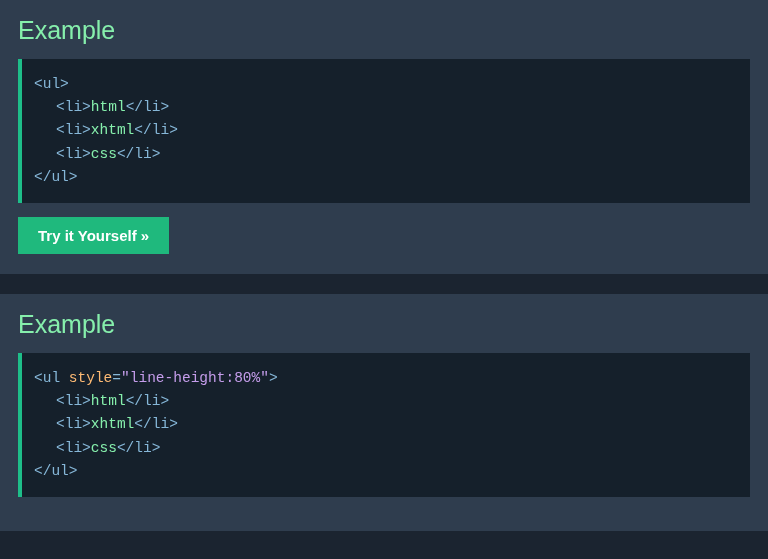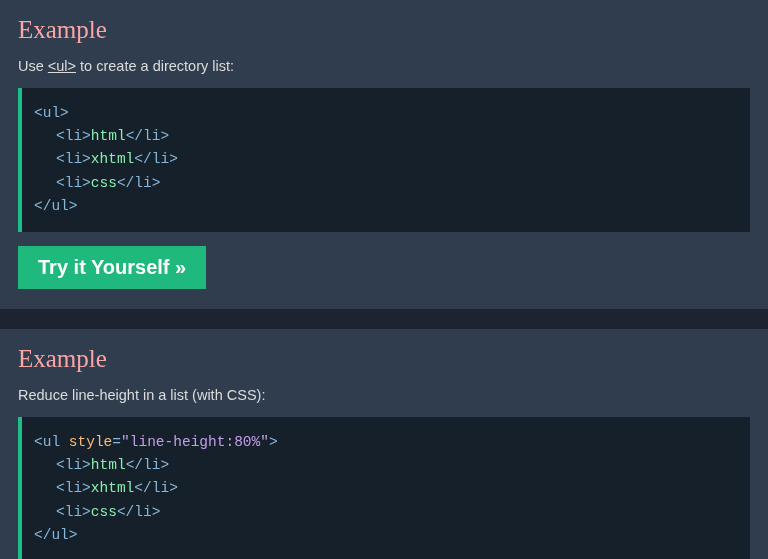--- a/index.html
+++ b/index.html
@@ -11,25 +11,25 @@
   }
   .section {
     background: #2f3d4e;
     padding: 16px 18px 20px 18px;
   }
   .gap {
     height: 20px;
     background: #1b2430;
   }
   h2.example-heading {
-    color: #fca5a5;
+    color: #86efac;
     font-size: 25px;
     font-weight: 400;
     margin-bottom: 14px;
-    font-family: Liberation Serif, serif;
+    font-family: Liberation Sans, sans-serif;
   }
   p.example-desc {
     font-size: 14.5px;
     margin-bottom: 14px;
     color: #dcdcdc;
   }
   .ul-link {
     text-decoration: underline;
     color: #dcdcdc;
   }
@@ -46,53 +46,49 @@
   .tag { color: #86b7d8; }
   .txt { color: #86efac; }
   .attr { color: #fdba74; }
   .val { color: #c59deb; }
   .indent1 { padding-left: 22px; display: block; }
   .line { display: block; }
   .try-btn {
     display: inline-block;
     background: #1fb97d;
     color: #fff;
-    font-size: 20px;
+    font-size: 15px;
     font-weight: 700;
     padding: 10px 20px;
     border: none;
     cursor: pointer;
     font-family: Verdana, sans-serif;
   }
 </style>
 </head>
 <body>
 
 <div class="section">
   <h2 class="example-heading">Example</h2>
-  <p class="example-desc">
-    <span>Use </span><a href="#" class="ul-link">&lt;ul&gt;</a><span> to create a directory list:</span>
-  </p>
 
   <div class="codeblock">
     <span class="line"><span class="tag">&lt;ul&gt;</span></span>
     <span class="indent1"><span class="tag">&lt;li&gt;</span><span class="txt">html</span><span class="tag">&lt;/li&gt;</span></span>
     <span class="indent1"><span class="tag">&lt;li&gt;</span><span class="txt">xhtml</span><span class="tag">&lt;/li&gt;</span></span>
     <span class="indent1"><span class="tag">&lt;li&gt;</span><span class="txt">css</span><span class="tag">&lt;/li&gt;</span></span>
     <span class="line"><span class="tag">&lt;/ul&gt;</span></span>
   </div>
 
   <button class="try-btn">Try it Yourself »</button>
 </div>
 
 <div class="gap"></div>
 
 <div class="section">
   <h2 class="example-heading">Example</h2>
-  <p class="example-desc">Reduce line-height in a list (with CSS):</p>
 
   <div class="codeblock">
     <span class="line">
       <span class="tag">&lt;ul</span><span class="attr"> style</span><span class="tag">=</span><span class="val">"line-height:80%"</span><span class="tag">&gt;</span>
     </span>
     <span class="indent1"><span class="tag">&lt;li&gt;</span><span class="txt">html</span><span class="tag">&lt;/li&gt;</span></span>
     <span class="indent1"><span class="tag">&lt;li&gt;</span><span class="txt">xhtml</span><span class="tag">&lt;/li&gt;</span></span>
     <span class="indent1"><span class="tag">&lt;li&gt;</span><span class="txt">css</span><span class="tag">&lt;/li&gt;</span></span>
     <span class="line"><span class="tag">&lt;/ul&gt;</span></span>
   </div>

